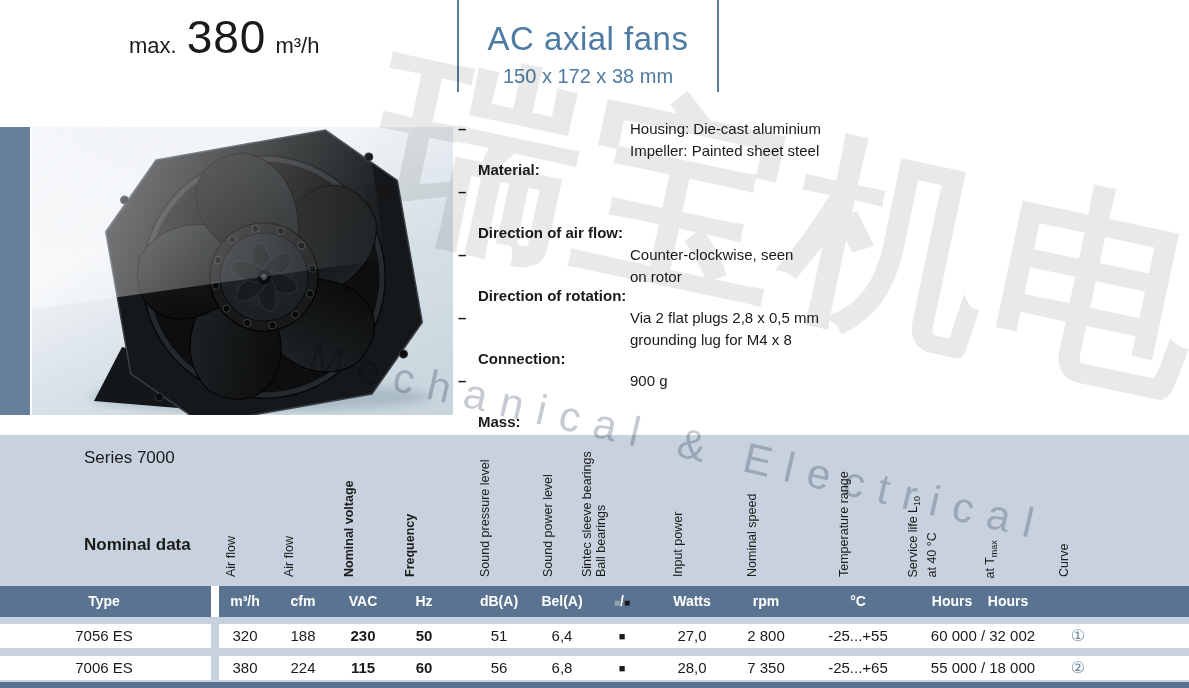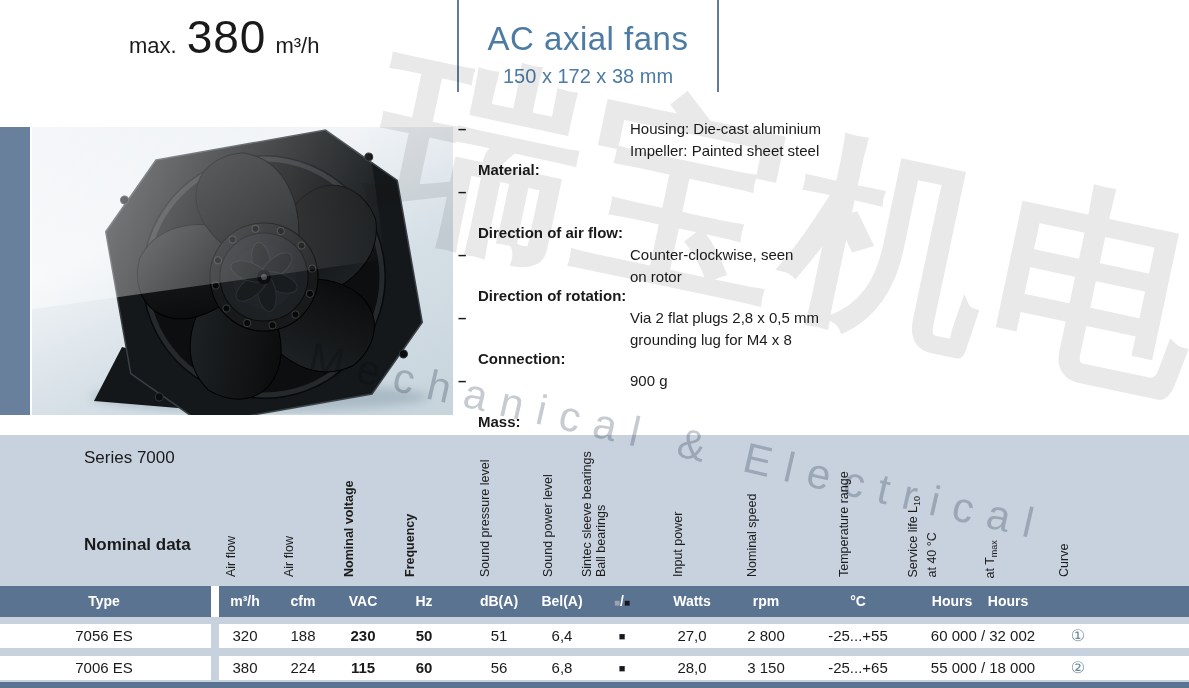--- a/index.html
+++ b/index.html
@@ -276,20 +276,20 @@
 
     <span class="cell r2" style="left:104px">7006 ES</span>
     <span class="cell r2" style="left:245px">380</span>
     <span class="cell r2" style="left:303px">224</span>
     <span class="cell r2 b" style="left:363px">115</span>
     <span class="cell r2 b" style="left:424px">60</span>
     <span class="cell r2" style="left:499px">56</span>
     <span class="cell r2" style="left:562px">6,8</span>
     <span class="cell r2 sqc" style="left:622px">■</span>
     <span class="cell r2" style="left:692px">28,0</span>
-    <span class="cell r2" style="left:766px">3 150</span>
+    <span class="cell r2" style="left:766px">7 350</span>
     <span class="cell r2" style="left:858px">-25...+65</span>
     <span class="cell r2" style="left:983px">55 000 / 18 000</span>
     <span class="cell r2 curve" style="left:1078px">②</span>
   </div>
 
   <div class="bottom-bar"></div>
 </div>
 
 </body></html>

